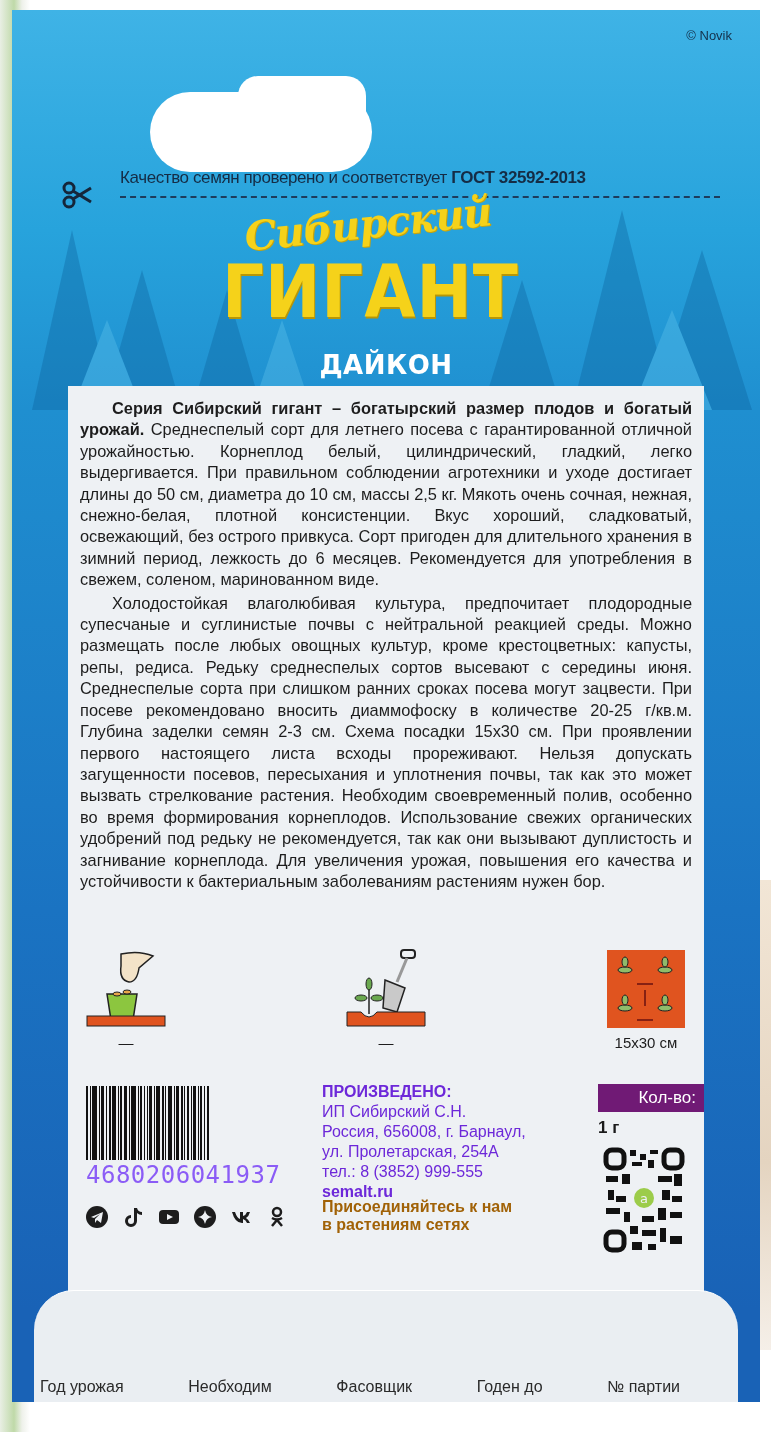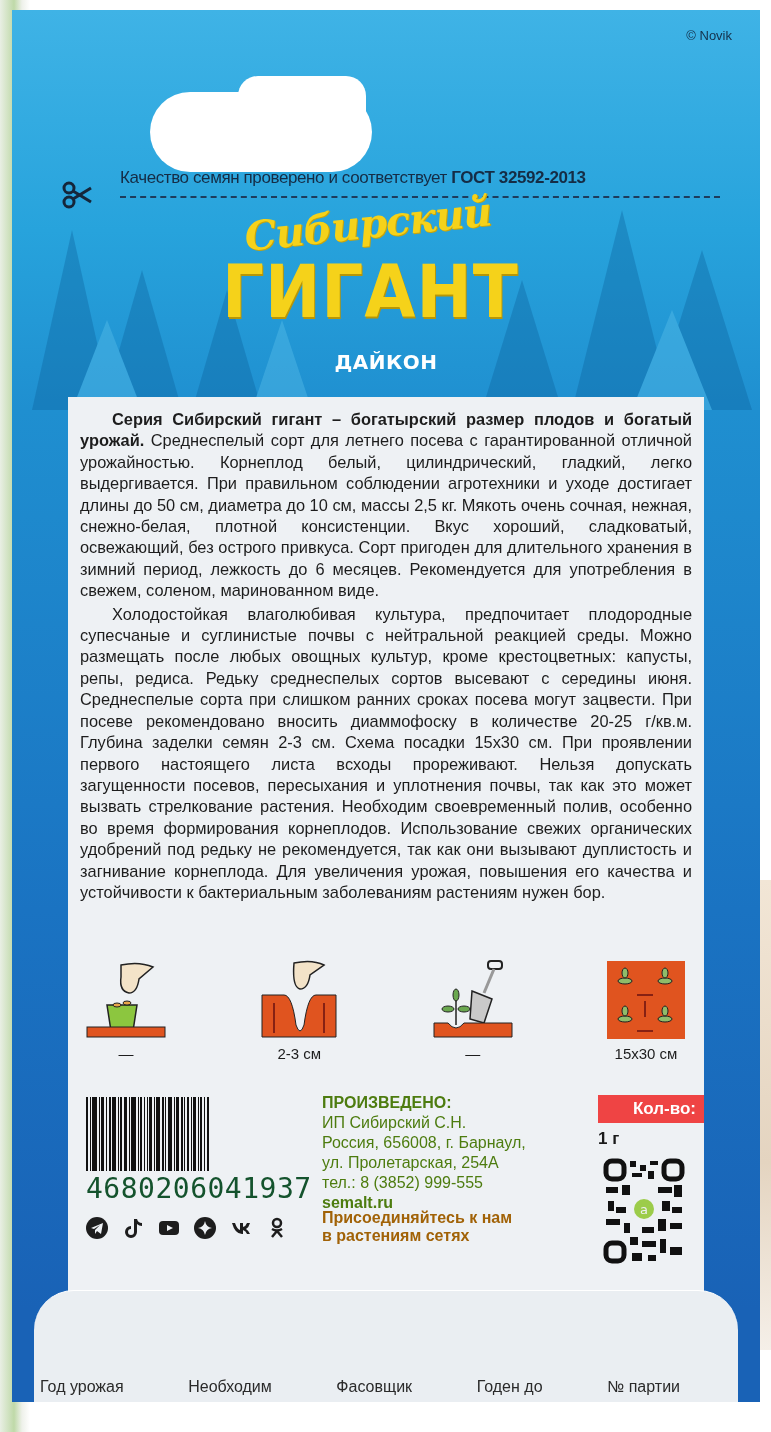--- a/index.html
+++ b/index.html
@@ -29,48 +29,48 @@
   .scissors { position: absolute; left: 0; top: 12px; width: 30px; height: 30px; }
   .gost-text { position: absolute; left: 58px; top: 0; font-size: 17px; color: #152c45; letter-spacing: -0.4px; white-space: nowrap; }
   .gost-text b { font-weight: bold; }
   .dash-line { position: absolute; left: 58px; top: 28px; width: 600px; border-top: 2px dashed #1d3c5c; }
 
   .brand-script { position: absolute; left: 232px; top: 190px; font-family: "DejaVu Serif", serif; font-style: italic; font-weight: bold;
     font-size: 40px; color: #f5d21a; transform: rotate(-6deg); letter-spacing: -1px; text-shadow: 1px 1px 0 #c9a40a; }
   .brand-main { position: absolute; left: 210px; top: 244px; font-family: "DejaVu Sans", sans-serif; font-weight: bold;
     font-size: 66px; color: #f5d21a; letter-spacing: 1px; transform: scaleY(1.1); text-shadow: 1px 2px 0 #b79607; }
   .variety { position: absolute; left: 0; width: 748px; top: 340px; text-align: center; font-family: "DejaVu Sans", sans-serif;
-    font-weight: bold; font-size: 20px; color: #ffffff; letter-spacing: 0.5px; }
-
-  .panel { position: absolute; left: 56px; top: 387px; width: 636px; height: 1012px; background: #eef1f4; }
+    font-weight: bold; font-size: 26px; color: #ffffff; letter-spacing: 0.5px; }
+
+  .panel { position: absolute; left: 56px; top: 376px; width: 636px; height: 1012px; background: #eef1f4; }
 
   .desc { position: absolute; left: 12px; top: 12px; width: 612px; font-size: 16.4px; line-height: 21.4px; text-align: justify; color: #1d1d1d; }
   .desc p { text-indent: 32px; margin-bottom: 2px; }
   .desc b { font-weight: bold; }
 
   .steps { position: absolute; left: 12px; top: 562px; width: 612px; height: 110px; display: flex; justify-content: space-between; }
   .step { width: 92px; display: flex; flex-direction: column; align-items: center; }
   .step svg { width: 82px; height: 82px; }
   .step-label { margin-top: 4px; font-size: 15px; color: #1d1d1d; }
 
   .barcode { position: absolute; left: 18px; top: 700px; width: 200px; height: 100px; }
   .barcode-bars { display: flex; height: 74px; align-items: stretch; }
   .barcode-bars span { display: block; background: #111; margin-right: 1.6px; }
-  .barcode-num { font-family: "DejaVu Sans Mono", monospace; font-size: 28px; letter-spacing: 0.5px; color: #14532d; margin-top: 1px; }
+  .barcode-num { font-family: "DejaVu Sans Mono", monospace; font-size: 24px; letter-spacing: 0.5px; color: #8b5cf6; margin-top: 1px; }
 
   .social { position: absolute; left: 18px; top: 820px; display: flex; gap: 14px; align-items: center; }
   .social svg { width: 22px; height: 22px; display: block; }
 
-  .producer { position: absolute; left: 254px; top: 696px; font-size: 16px; line-height: 20px; color: #4d7c0f; }
+  .producer { position: absolute; left: 254px; top: 696px; font-size: 16px; line-height: 20px; color: #6d28d9; }
   .producer .title { font-weight: bold; font-size: 16px; }
   .producer .site { font-weight: bold; }
   .join { position: absolute; left: 254px; top: 812px; font-weight: bold; font-size: 16px; line-height: 18px; color: #a16207; }
 
   .qty { position: absolute; left: 530px; top: 698px; width: 106px; }
-  .qty-label { background: #ef4444; color: #fff; font-weight: bold; font-size: 17px; padding: 4px 8px; text-align: right; }
+  .qty-label { background: #701a75; color: #fff; font-weight: normal; font-size: 17px; padding: 4px 8px; text-align: right; }
   .qty-value { text-align: left; font-weight: bold; font-size: 17px; padding: 6px 8px 0 0; }
   .qr { position: absolute; left: 534px; top: 760px; width: 84px; height: 108px; }
 
   .bottom-flap { position: absolute; left: 22px; top: 1280px; width: 704px; height: 112px;
     background: #eaeef2; border-top: 1.5px solid #ffffff; border-radius: 40px 40px 0 0; }
   .fill-labels { position: absolute; left: 40px; top: 1378px; width: 640px; display: flex; justify-content: space-between; font-size: 16px; color: #2a2a2a; }
   .fill-labels span { display: block; }
 </style>
 </head>
 <body>
@@ -124,29 +124,20 @@
     <div class="steps">
       <div class="step">
         <svg viewBox="0 0 82 82">
           <path d="M36 6 q18 -4 32 2 l-14 12 q-2 14 -10 14 q-10 -2 -8 -16z" fill="#f3e3c8" stroke="#222" stroke-width="1.5"></path>
           <path d="M22 46 h30 l-4 26 h-22z" fill="#8cc63f" stroke="#222" stroke-width="1.5"></path>
           <ellipse cx="32" cy="46" rx="4" ry="2" fill="#e8a64a" stroke="#222"></ellipse>
           <ellipse cx="42" cy="44" rx="4" ry="2" fill="#e8a64a" stroke="#222"></ellipse>
           <rect x="2" y="68" width="78" height="10" fill="#e0541f" stroke="#222" stroke-width="1"></rect>
         </svg>
         <div class="step-label">—</div>
-      </div>
-      <div class="step">
-        <svg viewBox="0 0 82 82">
-          <path d="M36 4 q18 -4 30 2 l-14 10 q-2 14 -10 14 q-8 -2 -6 -26z" fill="#f3e3c8" stroke="#222" stroke-width="1.5"></path>
-          <path d="M4 36 h22 q8 0 12 30 q4 12 8 0 q4 -30 12 -30 h20 v42 h-74z" fill="#e0541f" stroke="#222" stroke-width="1"></path>
-          <line x1="16" y1="44" x2="16" y2="74" stroke="#6a1010" stroke-width="1.5"></line>
-          <line x1="66" y1="44" x2="66" y2="74" stroke="#6a1010" stroke-width="1.5"></line>
-        </svg>
-        <div class="step-label">2-3 см</div>
       </div>
       <div class="step">
         <svg viewBox="0 0 82 82">
           <rect x="56" y="2" width="14" height="8" rx="3" fill="none" stroke="#222" stroke-width="2"></rect>
           <line x1="62" y1="10" x2="52" y2="34" stroke="#999" stroke-width="3"></line>
           <path d="M40 32 l20 8 l-8 24 l-14 -4 z" fill="#c9c9c9" stroke="#222" stroke-width="1.5"></path>
           <path d="M24 66 v-30" stroke="#222" stroke-width="1.5"></path>
           <ellipse cx="16" cy="50" rx="6" ry="3" fill="#6aa84f" stroke="#222"></ellipse>
           <ellipse cx="32" cy="50" rx="6" ry="3" fill="#6aa84f" stroke="#222"></ellipse>
           <ellipse cx="24" cy="36" rx="3" ry="6" fill="#6aa84f" stroke="#222"></ellipse>

